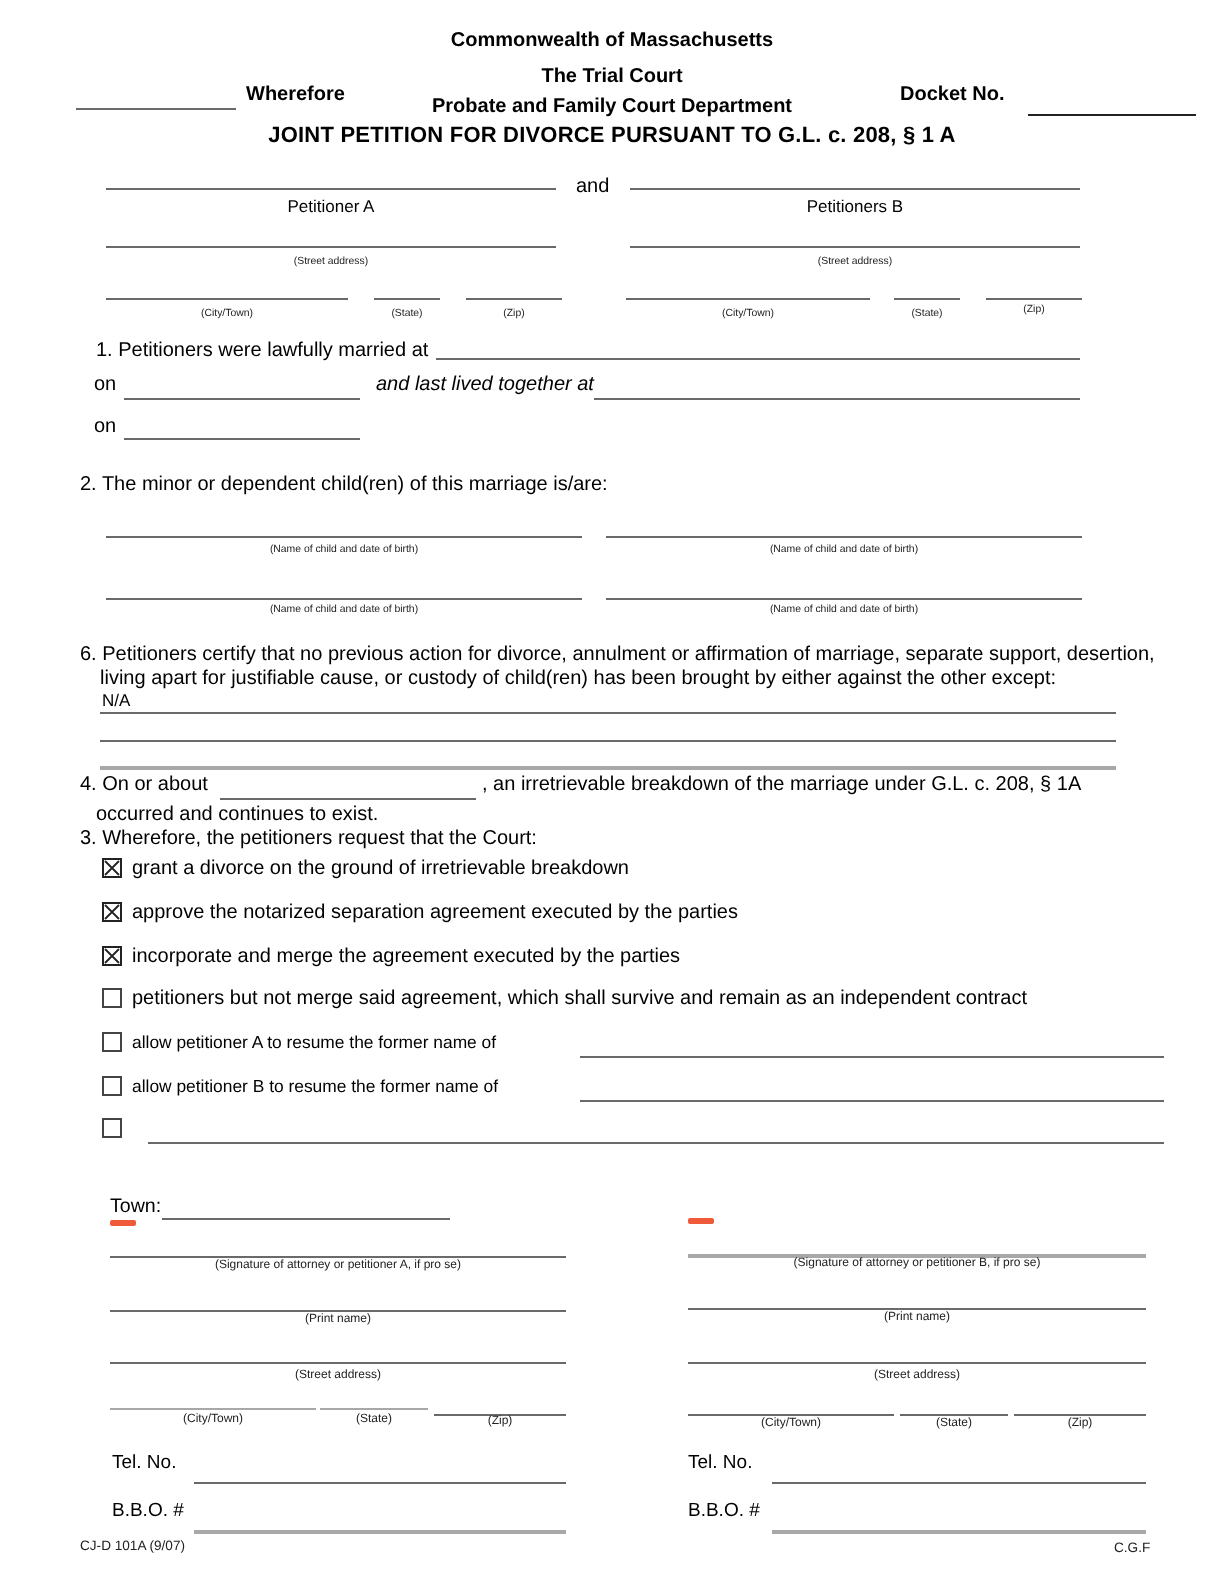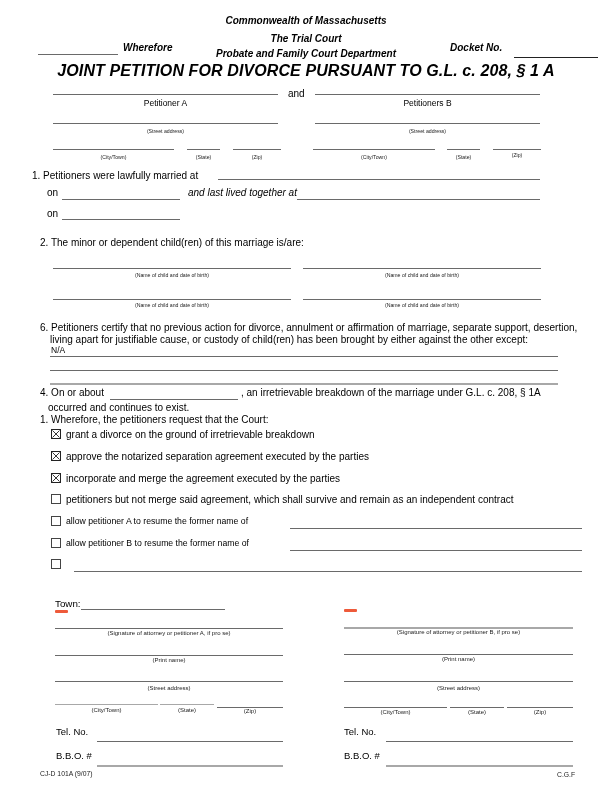--- a/index.html
+++ b/index.html
@@ -2,22 +2,22 @@
 <html><head>
   <meta charset="utf-8">
   <style>
     html, body { margin: 0; padding: 0; background: #ffffff; }
     body { width: 612px; height: 792px; position: relative; overflow: hidden;
            font-family: "Liberation Sans", sans-serif; color: #000; }
     .line { position: absolute; height: 0; border-top: 1px solid #6a6a6a; }
     .line.light { border-top-color: #a8a8a8; }
     .t { position: absolute; white-space: nowrap; }
     .h-center { text-align: center; }
-    .hdr { font-weight: bold; font-size: 10px; font-style: italic; }
-    .title { font-weight: bold; font-size: 16px; letter-spacing: 0.1px; font-style: italic; }
+    .hdr { font-weight: bold; font-size: 10px; }
+    .title { font-weight: bold; font-size: 11px; letter-spacing: 0.1px; }
     .body9 { font-size: 10px; }
     .lbl6 { font-size: 6px; color: #222; }
     .lbl5 { font-size: 5.2px; color: #222; }
     .cb { position: absolute; width: 10px; height: 10px; border: 1px solid #444;
           box-sizing: border-box; background: #fff; }
     .cb svg { position: absolute; left: 0; top: 0; width: 8px; height: 8px; }
     .cb.checked { border-color: #222; }
     .flag { position: absolute; width: 13px; height: 3px; background: #ee5a3a;
             border-radius: 1px; }
   </style>
@@ -53,21 +53,21 @@
 <div class="t lbl5 h-center" style="left:187px;width:33px;top:154px;">(State)</div>
 <div class="t lbl5 h-center" style="left:233px;width:48px;top:154px;">(Zip)</div>
 
 <div class="line" style="left:313px;top:149px;width:122px;"></div>
 <div class="line" style="left:447px;top:149px;width:33px;"></div>
 <div class="line" style="left:493px;top:149px;width:48px;"></div>
 <div class="t lbl5 h-center" style="left:313px;width:122px;top:154px;">(City/Town)</div>
 <div class="t lbl5 h-center" style="left:447px;width:33px;top:154px;">(State)</div>
 <div class="t lbl5 h-center" style="left:493px;width:48px;top:152px;">(Zip)</div>
 
-<div class="t body9" style="left:32px;top:170px;">1. Petitioners were lawfully married at</div>
+<div class="t body9" style="left:48px;top:170px;">1. Petitioners were lawfully married at</div>
 <div class="line" style="left:218px;top:179px;width:322px;"></div>
 
 <div class="t body9" style="left:47px;top:187px;">on</div>
 <div class="line" style="left:62px;top:199px;width:118px;"></div>
 <div class="t body9" style="left:188px;top:187px;font-style:italic;">and last lived together at</div>
 <div class="line" style="left:297px;top:199px;width:243px;"></div>
 
 <div class="t body9" style="left:47px;top:208px;">on</div>
 <div class="line" style="left:62px;top:219px;width:118px;"></div>
 
@@ -88,21 +88,21 @@
 <div class="t body9" style="left:51px;top:345px;font-size:8.5px;">N/A</div>
 <div class="line" style="left:50px;top:356px;width:508px;"></div>
 <div class="line" style="left:50px;top:370px;width:508px;"></div>
 <div class="line light" style="left:50px;top:383px;width:508px;border-top-width:2px;"></div>
 
 <div class="t body9" style="left:40px;top:387px;">4. On or about</div>
 <div class="line" style="left:110px;top:399px;width:128px;"></div>
 <div class="t body9" style="left:241px;top:387px;">, an irretrievable breakdown of the marriage under G.L. c. 208, § 1A</div>
 <div class="t body9" style="left:48px;top:402px;">occurred and continues to exist.</div>
 
-<div class="t body9" style="left:40px;top:414px;">1. Wherefore, the petitioners request that the Court:</div>
+<div class="t body9" style="left:40px;top:414px;">3. Wherefore, the petitioners request that the Court:</div>
 
 <div>
   <div class="cb checked" style="left:51px;top:429px;" aria-checked="true">
     <svg viewBox="0 0 8 8">
         <path d="M0.5 0.5 L7.5 7.5 M7.5 0.5 L0.5 7.5" stroke="#222" stroke-width="0.9" fill="none"></path>
       </svg>
   </div>
   <div class="t body9" style="left:66px;top:429px;">grant a divorce on the ground of irretrievable breakdown</div>
 </div>
 

